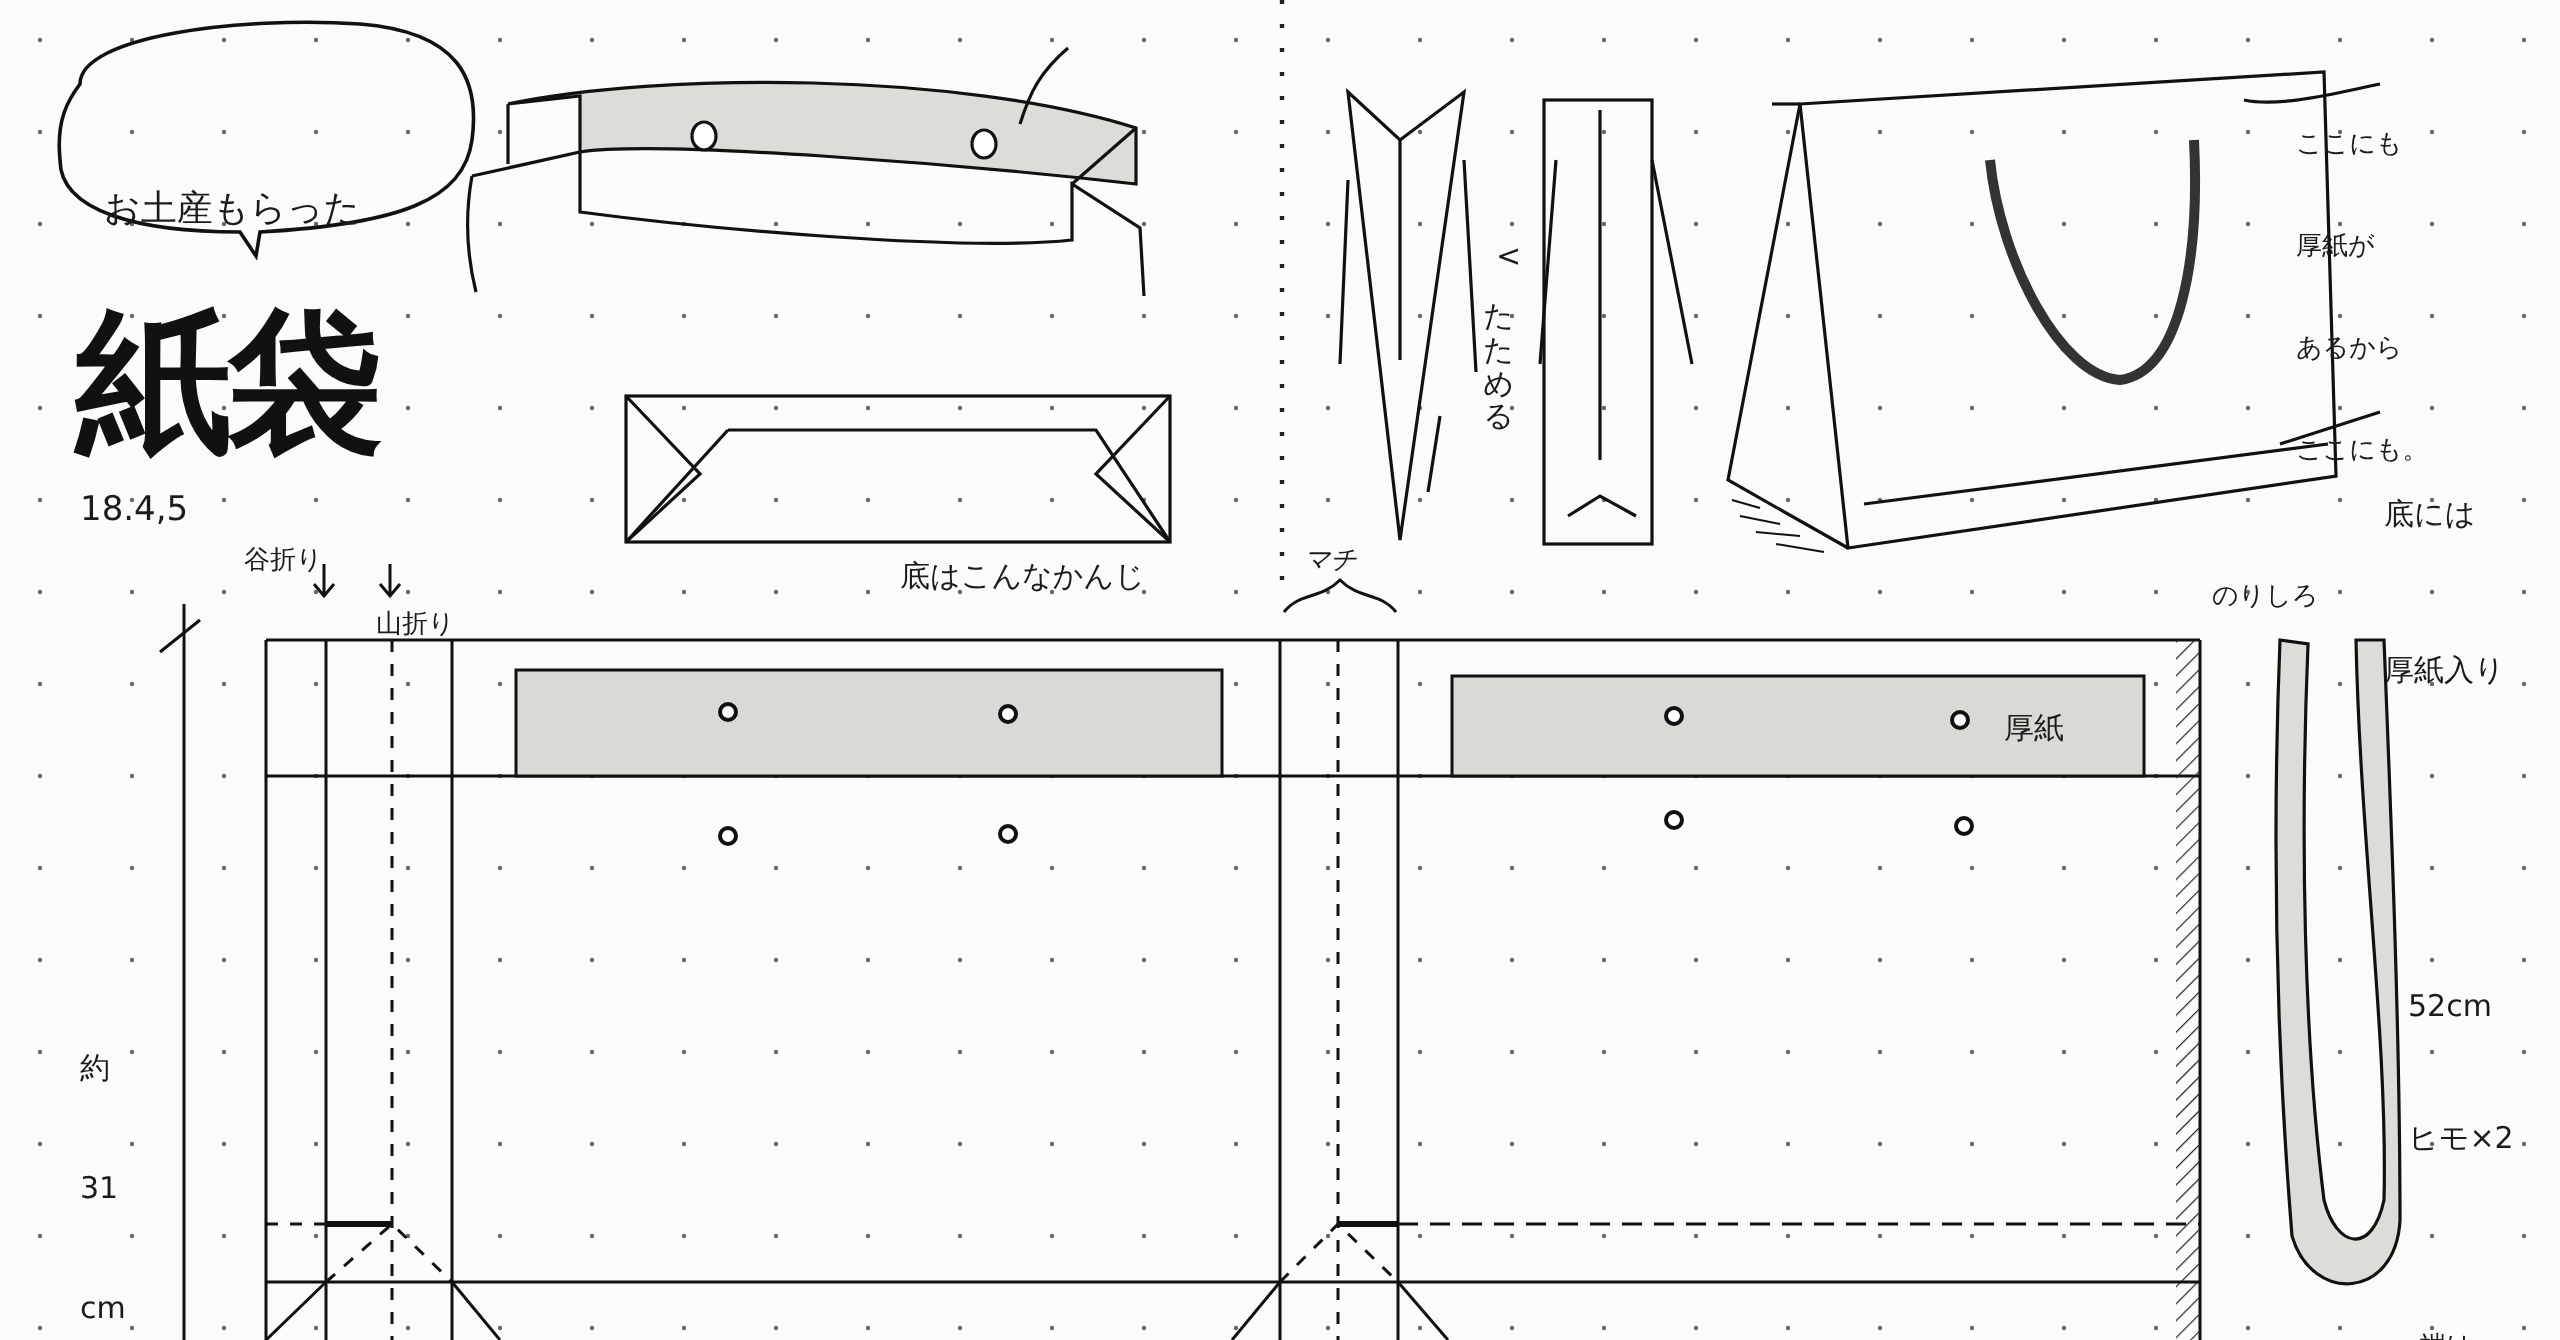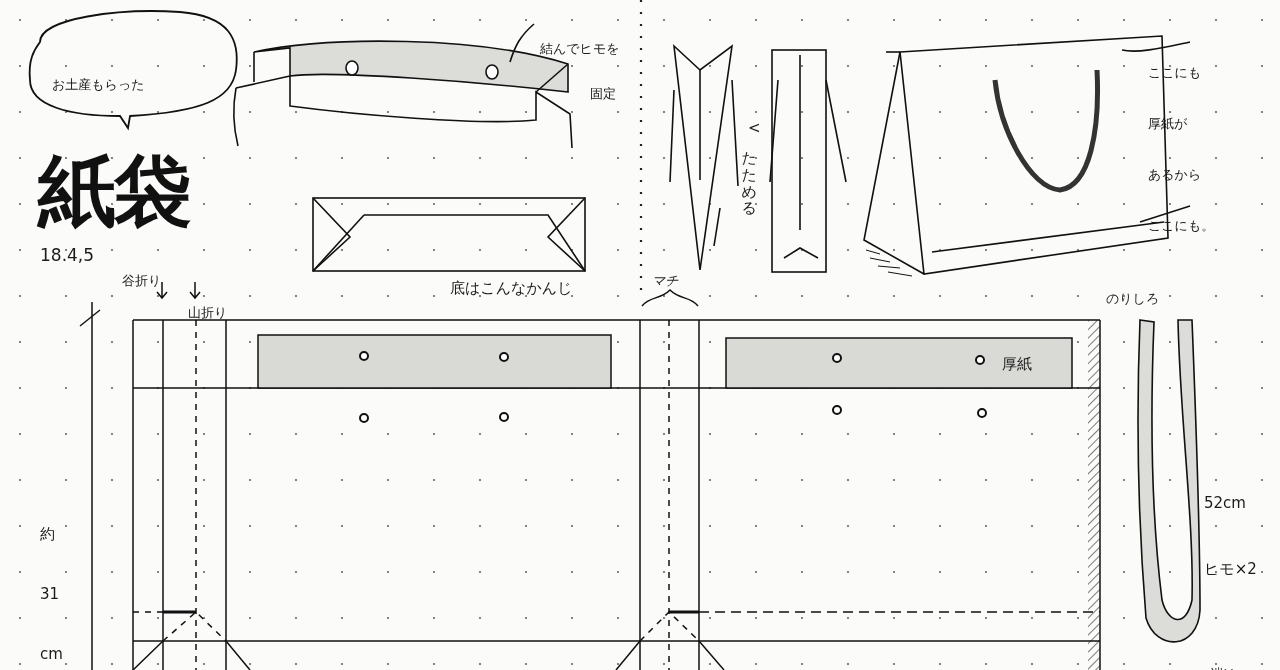--- a/index.html
+++ b/index.html
@@ -4,21 +4,21 @@
 <style>
   html, body { margin:0; padding:0; background:#fbfbfa; }
   body { width:1280px; height:670px; overflow:hidden; position:relative;
          font-family:"DejaVu Sans", sans-serif; color:#1a1a1a; }
   .canvas { position:absolute; left:0; top:0; width:1280px; height:670px; }
   .hand { position:absolute; font-family:"DejaVu Sans", sans-serif; color:#1b1b1b;
           white-space:pre; line-height:1.15; }
   .title { position:absolute; left:38px; top:140px; font-size:78px; font-weight:bold;
            letter-spacing:-2px; font-family:"DejaVu Sans", sans-serif; color:#111;text-align:right; }
   .date { left:40px; top:246px; font-size:17px; }
-  .bubble-text { left:52px; top:20px; font-size:13px; line-height:26px; }
+  .bubble-text { left:52px; top:40px; font-size:18px; line-height:26px; }
   .small { font-size:13px; }
   .med { font-size:15px; }
   .vert { writing-mode:vertical-rl; }
 </style>
 </head>
 <body>
 
 <div class="canvas">
 <svg width="1280" height="670" viewBox="0 0 1280 670" xmlns="http://www.w3.org/2000/svg">
   <defs>
@@ -124,37 +124,37 @@
 </svg>
 
 
 <div class="hand bubble-text">
   <div>お土産もらった</div>
 </div>
 
 <div class="title">紙袋</div>
 <div class="hand date">18.4,5</div>
 
-<div class="hand small" style="left:540px;top:12px;">
-  <div>結んでヒモを</div>
-  <div style="padding-left:50px">固定</div>
-</div>
 
 <div class="hand med" style="left:450px;top:280px;">底はこんなかんじ</div>
 
 <div class="hand med" style="left:748px;top:120px;">&lt;</div>
 <div class="hand med vert" style="left:740px;top:140px;">たためる</div>
 
 <div class="hand small" style="left:1148px;top:30px;line-height:17px;">
   <div>ここにも</div>
   <div>厚紙が</div>
   <div>あるから</div>
   <div>ここにも。</div>
 </div>
 
+<div class="hand med" style="left:1192px;top:192px;line-height:26px;">
+  <div>底には</div>
+  <div>厚紙入り</div>
+</div>
 
 <div class="hand small" style="left:122px;top:274px;">谷折り</div>
 <div class="hand small" style="left:188px;top:274px;margin-top:32px;">山折り</div>
 <div class="hand small" style="left:652px;top:274px;font-style:italic;">マチ</div>
 <div class="hand small" style="left:1106px;top:292px;">のりしろ</div>
 <div class="hand med" style="left:1002px;top:356px;">厚紙</div>
 
 <div class="hand med" style="left:40px;top:484px;line-height:20px;">
   <div>約</div>
   <div>31</div>

